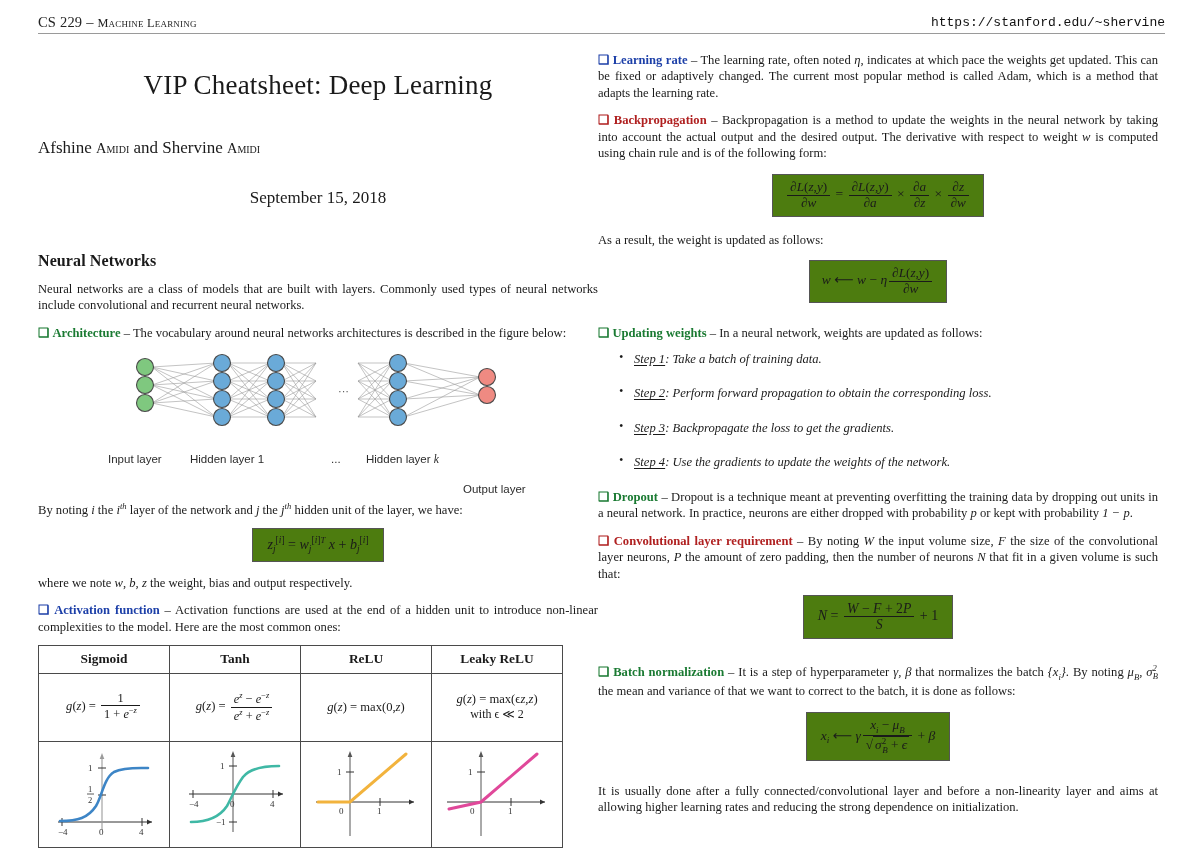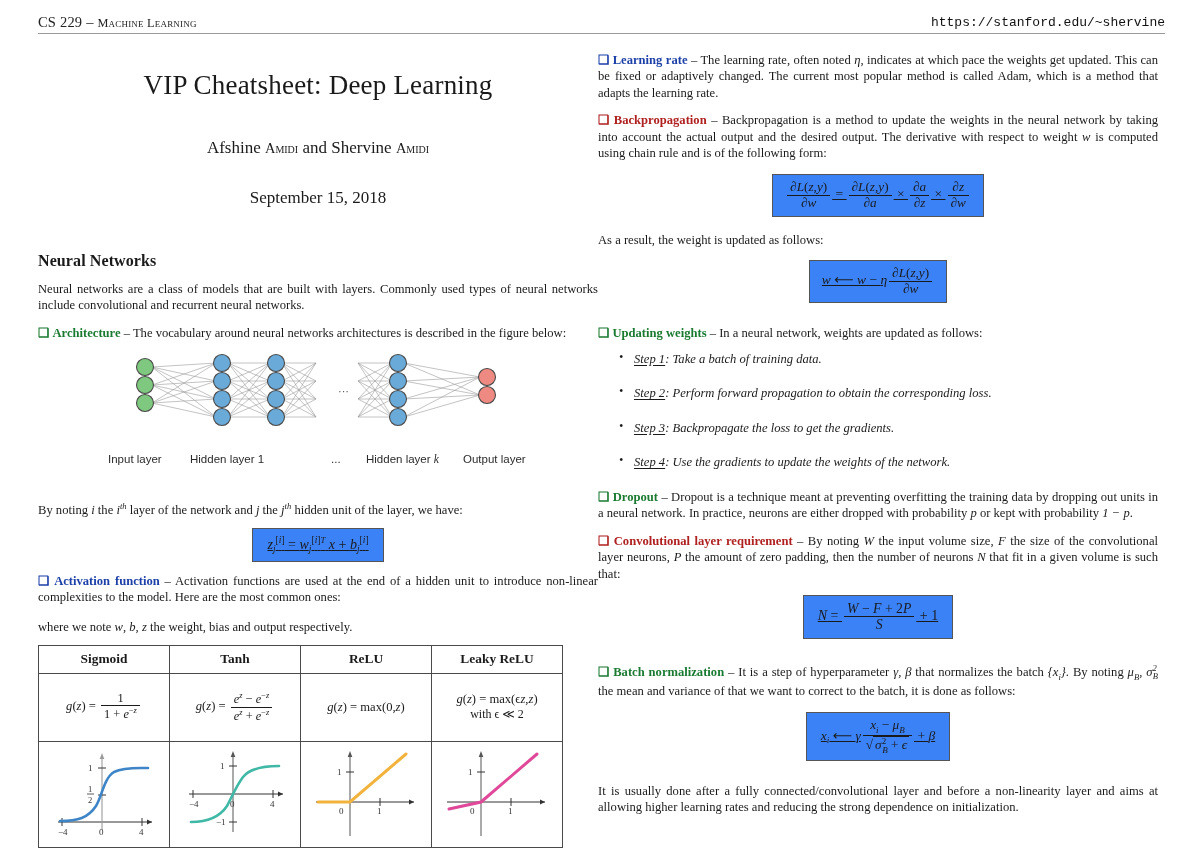--- a/index.html
+++ b/index.html
@@ -17,39 +17,39 @@
   .rhead .right{position:absolute;right:0;top:1px;font-family:"Liberation Mono", monospace;font-size:13px;color:#111;}
   .rule{position:absolute;left:38px;top:33px;width:1127px;height:1px;background:#9a9a9a;}
 
   
   .col{position:absolute;top:52px;width:560px;}
   .colL{left:38px;}
   .colR{left:598px;}
 
   
   .title{text-align:center;font-size:27px;margin:18px 0 0 0;letter-spacing:.2px;}
-  .authors{text-align:center;font-size:17px;margin-top:37px;}
+  .authors{text-align:left;font-size:17px;margin-top:37px;}
   .authors .sc{font-size:14.4px;}
   .date{text-align:center;font-size:17px;margin-top:30px;}
 
   
   h2.sect{font-size:16px;font-weight:bold;margin:0;padding:0;letter-spacing:.1px;}
 
   p.body{font-size:12.6px;line-height:1.31;margin:0;text-align:justify;}
   p.gap{margin-top:11px;}
 
   .kw{font-weight:bold;}
   .kw.green{color:#1a7a32;}
   .kw.blue{color:#1c3fa8;}
   .kw.red{color:#b02020;}
 
   i,.it{font-style:italic;font-family:"Liberation Serif", serif;}
 
   
-  .fbox{border:1px solid #555;display:inline-block;padding:6px 14px;background:#3b82f6;text-decoration:underline;}
+  .fbox{border:1px solid #555;display:inline-block;padding:6px 14px;background:#4d7c0f;}
   .fwrap{text-align:center;margin-top:9px;}
   .frac{display:inline-block;vertical-align:middle;text-align:center;line-height:1.12;margin:0 2px;}
   .frac .num{display:block;padding:0 3px;font-size:.98em;}
   .frac .den{display:block;border-top:1px solid #1a1a1a;padding:0 3px;font-size:.98em;}
   .sup{font-size:.68em;vertical-align:super;}
   .sub{font-size:.68em;vertical-align:sub;}
 
   
   .nnfig{margin-top:10px;text-align:center;}
   .nnlabels{position:relative;height:16px;}
@@ -150,37 +150,37 @@
           <circle cx="379" cy="26" r="8.5" fill="#ef8a82"></circle>
           <circle cx="379" cy="44" r="8.5" fill="#ef8a82"></circle>
         </g>
         <text x="230" y="44" font-family="Liberation Sans, sans-serif" font-size="11" fill="#555">···</text>
       </svg>
       <div class="nnlabels" style="width:420px;margin:6px auto 0;">
         <span style="left:0px;">Input layer</span>
         <span style="left:82px;">Hidden layer 1</span>
         <span style="left:223px;">...</span>
         <span style="left:258px;">Hidden layer <i>k</i></span>
-        <span style="left:355px;">Output layer</span>
+        <span style="left:355px;margin-top:30px;">Output layer</span>
       </div>
     </div>
 
     <p class="body" style="margin-top:32px"><span>By noting </span><i>i</i><span> the </span><i>i</i><i class="sup">th</i><span> layer of the network and </span><i>j</i><span> the </span><i>j</i><i class="sup">th</i><span> hidden unit of the layer, we have:</span></p>
 
     <div class="fwrap">
       <span class="fbox" style="font-size:14px">
         <i>z</i><span class="sub"><i>j</i></span><span class="sup">[<i>i</i>]</span>
         = <i>w</i><span class="sub"><i>j</i></span><span class="sup">[<i>i</i>]</span><span class="sup" style="font-size:.62em"><i>T</i></span>
         <i>x</i> + <i>b</i><span class="sub"><i>j</i></span><span class="sup">[<i>i</i>]</span>
       </span>
     </div>
 
+    <p class="body" style="margin-top:13px">where we note <i>w</i>, <i>b</i>, <i>z</i> the weight, bias and output respectively.</p>
+
     <p class="body gap"><span class="kw blue">❑</span> <span class="kw blue">Activation function</span><span> – </span><span>Activation functions are used at the end of a hidden unit to introduce non-linear complexities to the model. Here are the most common ones:</span></p>
-
-    <p class="body" style="margin-top:13px">where we note <i>w</i>, <i>b</i>, <i>z</i> the weight, bias and output respectively.</p>
 
     <table class="act">
       <tbody>
           <tr>
         <th>Sigmoid</th>
         <th>Tanh</th>
         <th>ReLU</th>
         <th>Leaky ReLU</th>
       </tr>
       <tr>

